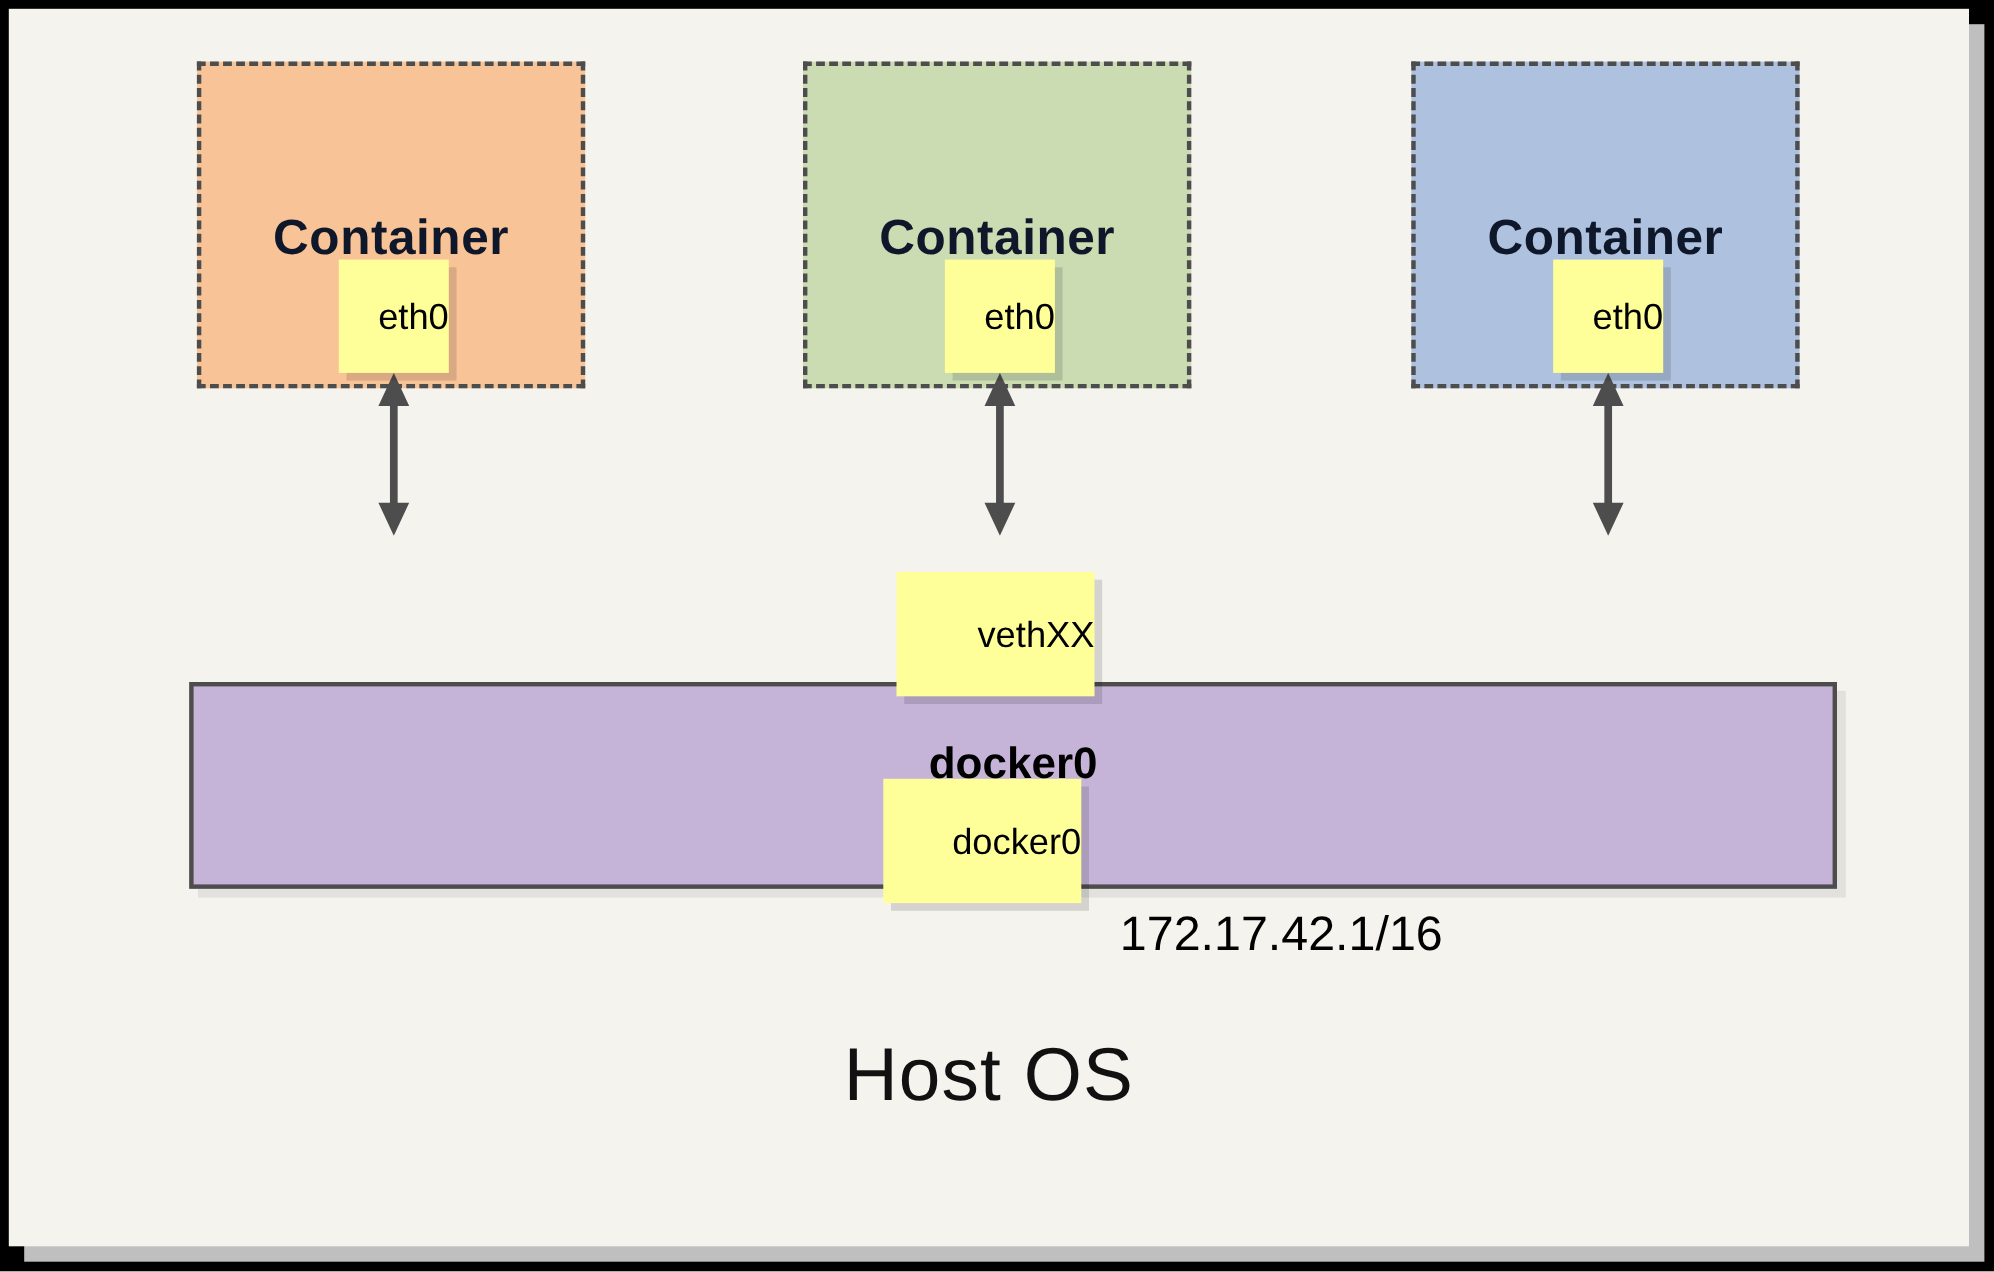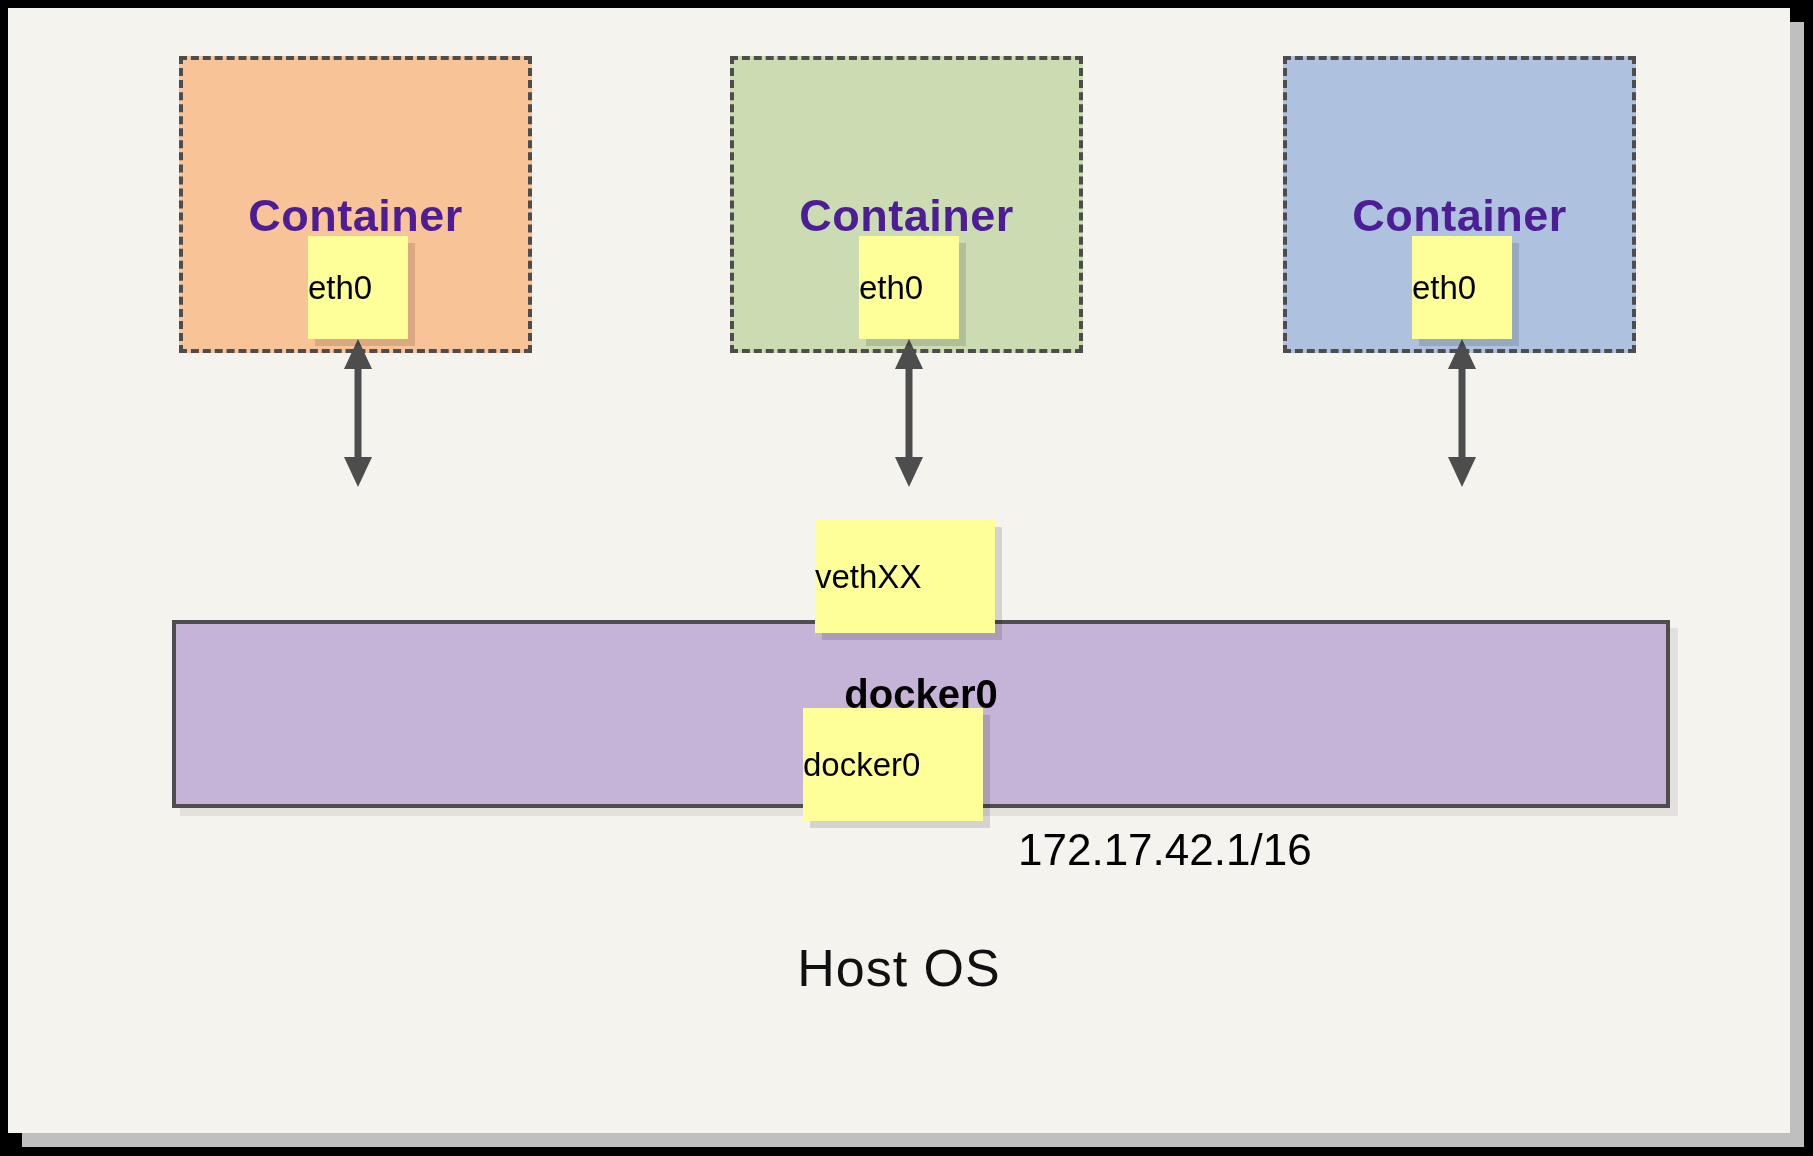--- a/index.html
+++ b/index.html
@@ -38,33 +38,33 @@
     box-sizing: border-box;
   }
   .container-title {
     position: absolute;
     left: 0;
     right: 0;
     top: 130px;
     text-align: center;
     font-size: 45px;
     font-weight: bold;
-    color: #4c1d95;
+    color: #0f172a;
     letter-spacing: 0.5px;
     pointer-events: none;
   }
 
   
   .note {
     position: absolute;
     background: #ffff99;
     box-shadow: 7px 7px 0 0 rgba(0,0,0,0.13);
     display: flex;
     align-items: center;
-    justify-content: flex-start;
+    justify-content: flex-end;
     box-sizing: border-box;
     font-size: 33px;
     color: #000000;
     z-index: 6;
   }
 
   
   #docker0-bar {
     position: absolute;
     left: 164px;
@@ -103,21 +103,21 @@
     color: #000000;
     white-space: nowrap;
     z-index: 7;
   }
   #host-os-label {
     position: absolute;
     left: 0;
     right: 0;
     top: 930px;
     text-align: center;
-    font-size: 52px;
+    font-size: 68px;
     color: #111111;
     letter-spacing: 1px;
   }
 </style>
 </head>
 <body>
 
 <div id="frame">
   <div id="canvas">
 

